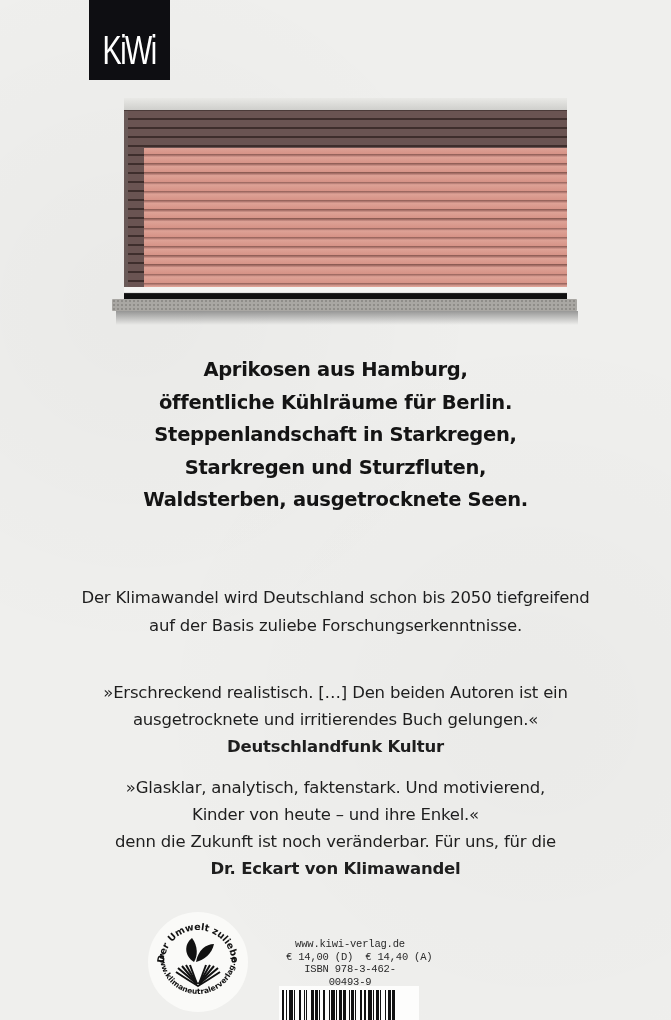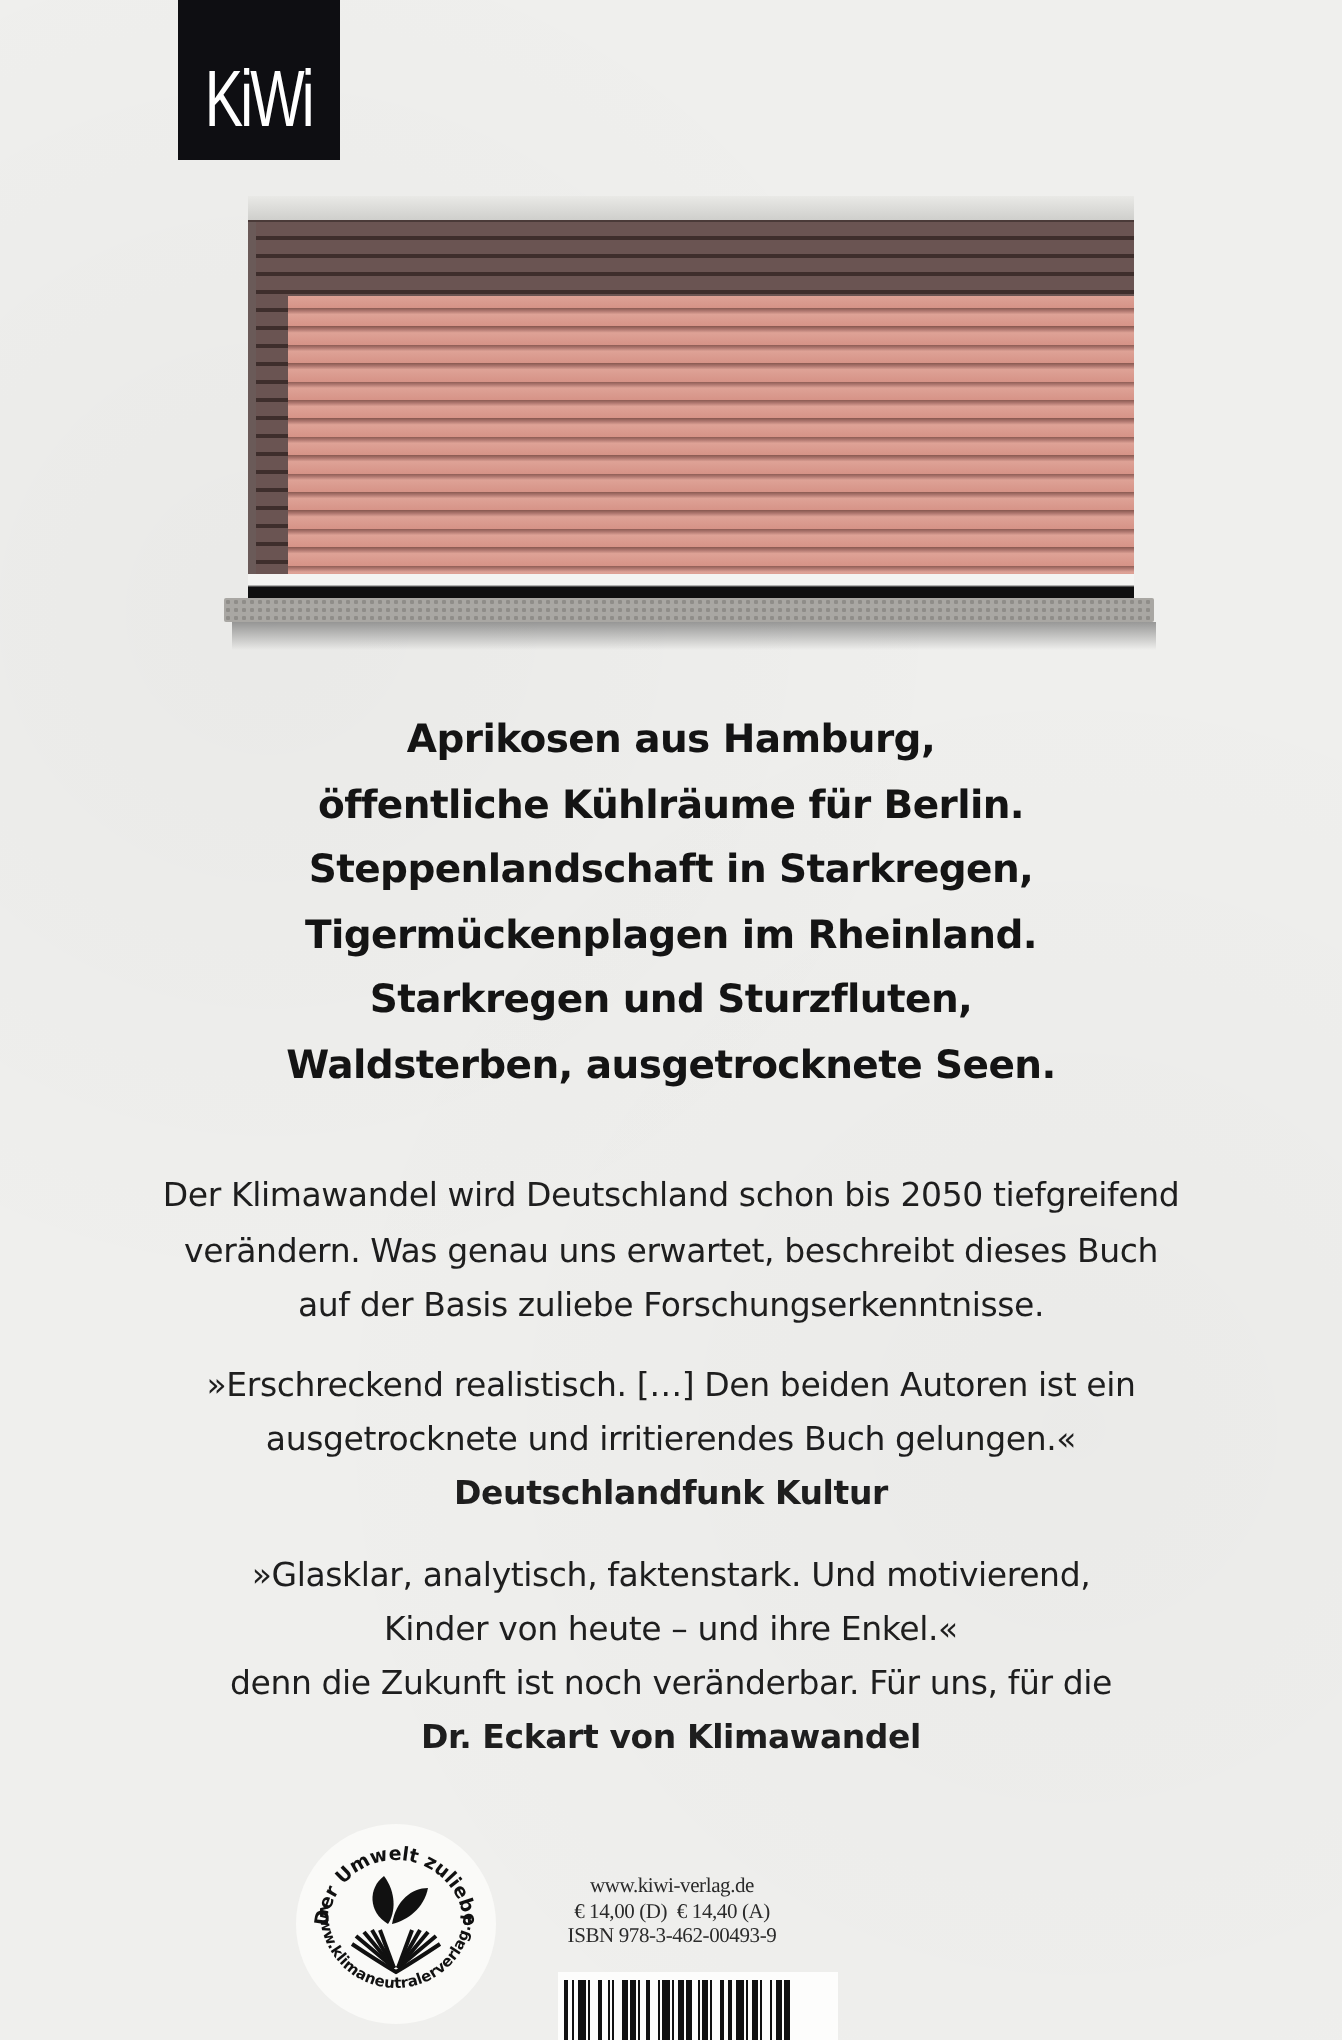--- a/index.html
+++ b/index.html
@@ -79,22 +79,22 @@
   .q1 { top: 679px; }
   .q2 { top: 774px; }
   
   .badge {
     position: absolute; left: 148px; top: 912px; width: 100px; height: 100px;
     border-radius: 50%; background: #fafaf8;
   }
   .badge svg { position: absolute; left: 0; top: 0; }
   
   .imprint {
-    position: absolute; left: 272px; top: 938px; width: 128px; text-align: center;
-    font-family: Liberation Serif, serif; font-size: 10.5px; line-height: 12.5px;
+    position: absolute; left: 286px; top: 938px; width: 128px; text-align: center;
+    font-family: Liberation Mono, monospace; font-size: 10.5px; line-height: 12.5px;
     color: #2a2a2a; letter-spacing: -0.2px;
   }
   .barcode-bg {
     position: absolute; left: 279px; top: 986px; width: 140px; height: 34px;
     background: #fdfdfc;
   }
   .barcode {
     position: absolute; left: 282px; top: 990px; height: 30px; width: 130px;
     display: flex; align-items: stretch;
   }
@@ -114,28 +114,26 @@
   <div class="window-top"></div>
   <div class="window-gap"></div>
   <div class="sill"></div>
   <div class="sill-shadow"></div>
 </div>
 
 <div class="headline">
   <div>Aprikosen aus Hamburg,</div>
   <div>öffentliche Kühlräume für Berlin.</div>
   <div>Steppenlandschaft in Starkregen,</div>
-  <div>Tigermückenplagen im Rheinland.</div>
   <div>Starkregen und Sturzfluten,</div>
   <div>Waldsterben, ausgetrocknete Seen.</div>
 </div>
 
 <div class="blurb">
   <div>Der Klimawandel wird Deutschland schon bis 2050 tiefgreifend</div>
-  <div>verändern. Was genau uns erwartet, beschreibt dieses Buch</div>
   <div>auf der Basis zuliebe Forschungserkenntnisse.</div>
 </div>
 
 <div class="quote q1">
   <div>»Erschreckend realistisch. […] Den beiden Autoren ist ein</div>
   <div>ausgetrocknete und irritierendes Buch gelungen.«</div>
   <div class="src">Deutschlandfunk Kultur</div>
 </div>
 
 <div class="quote q2">

